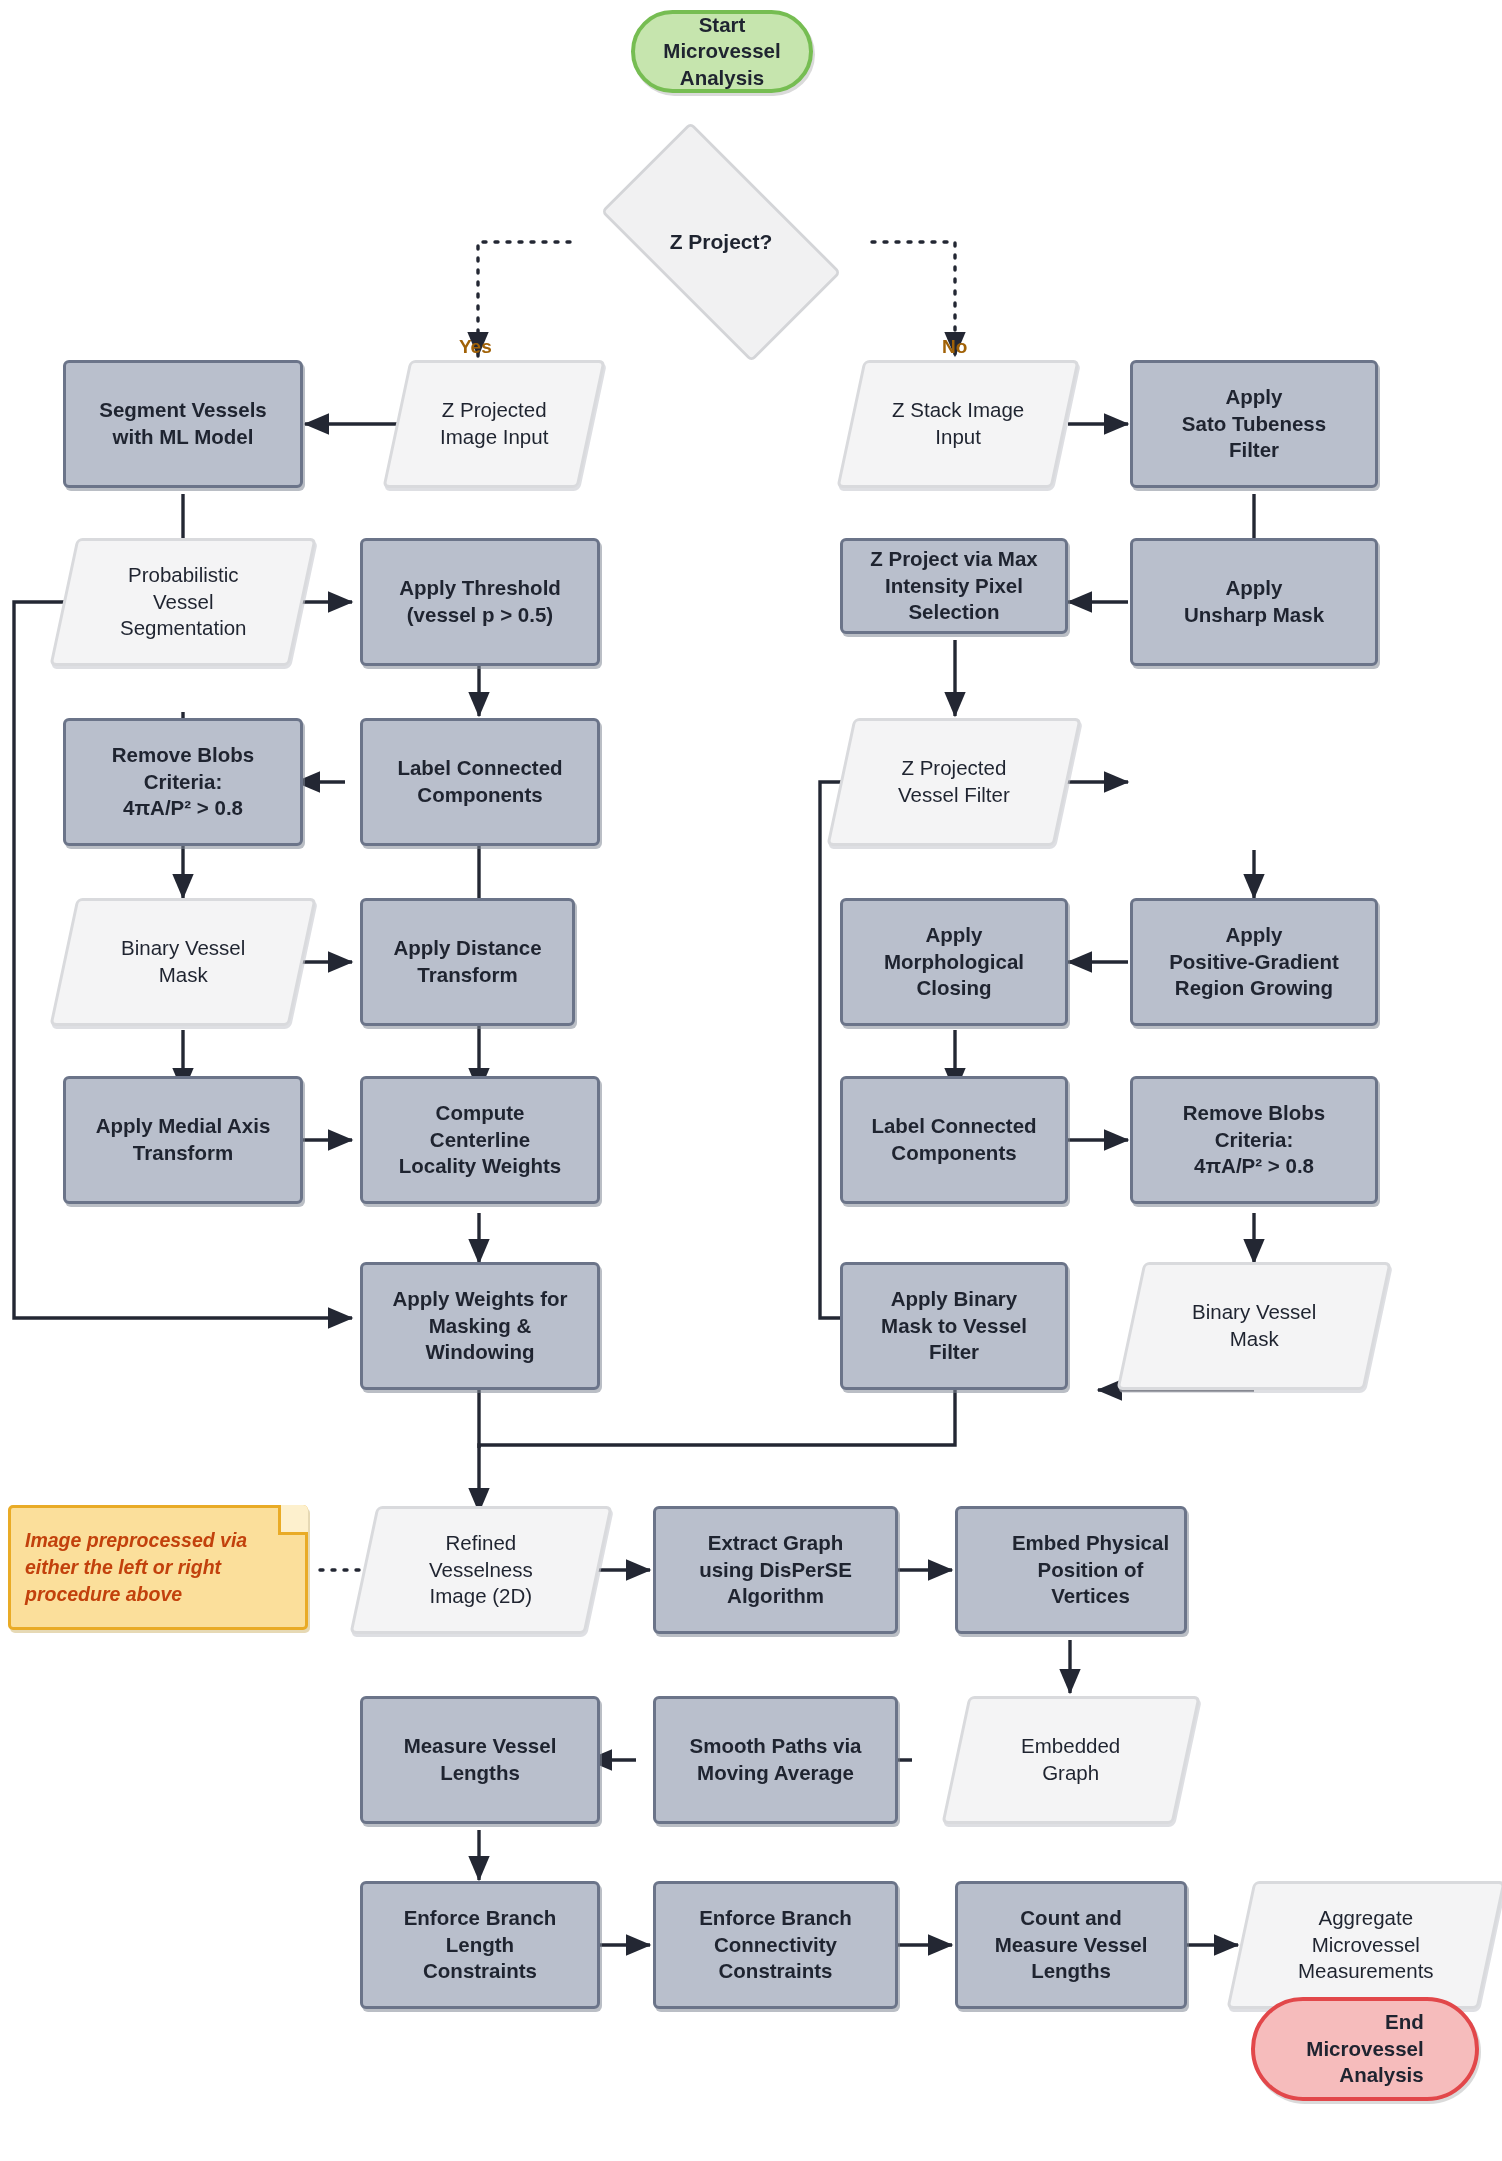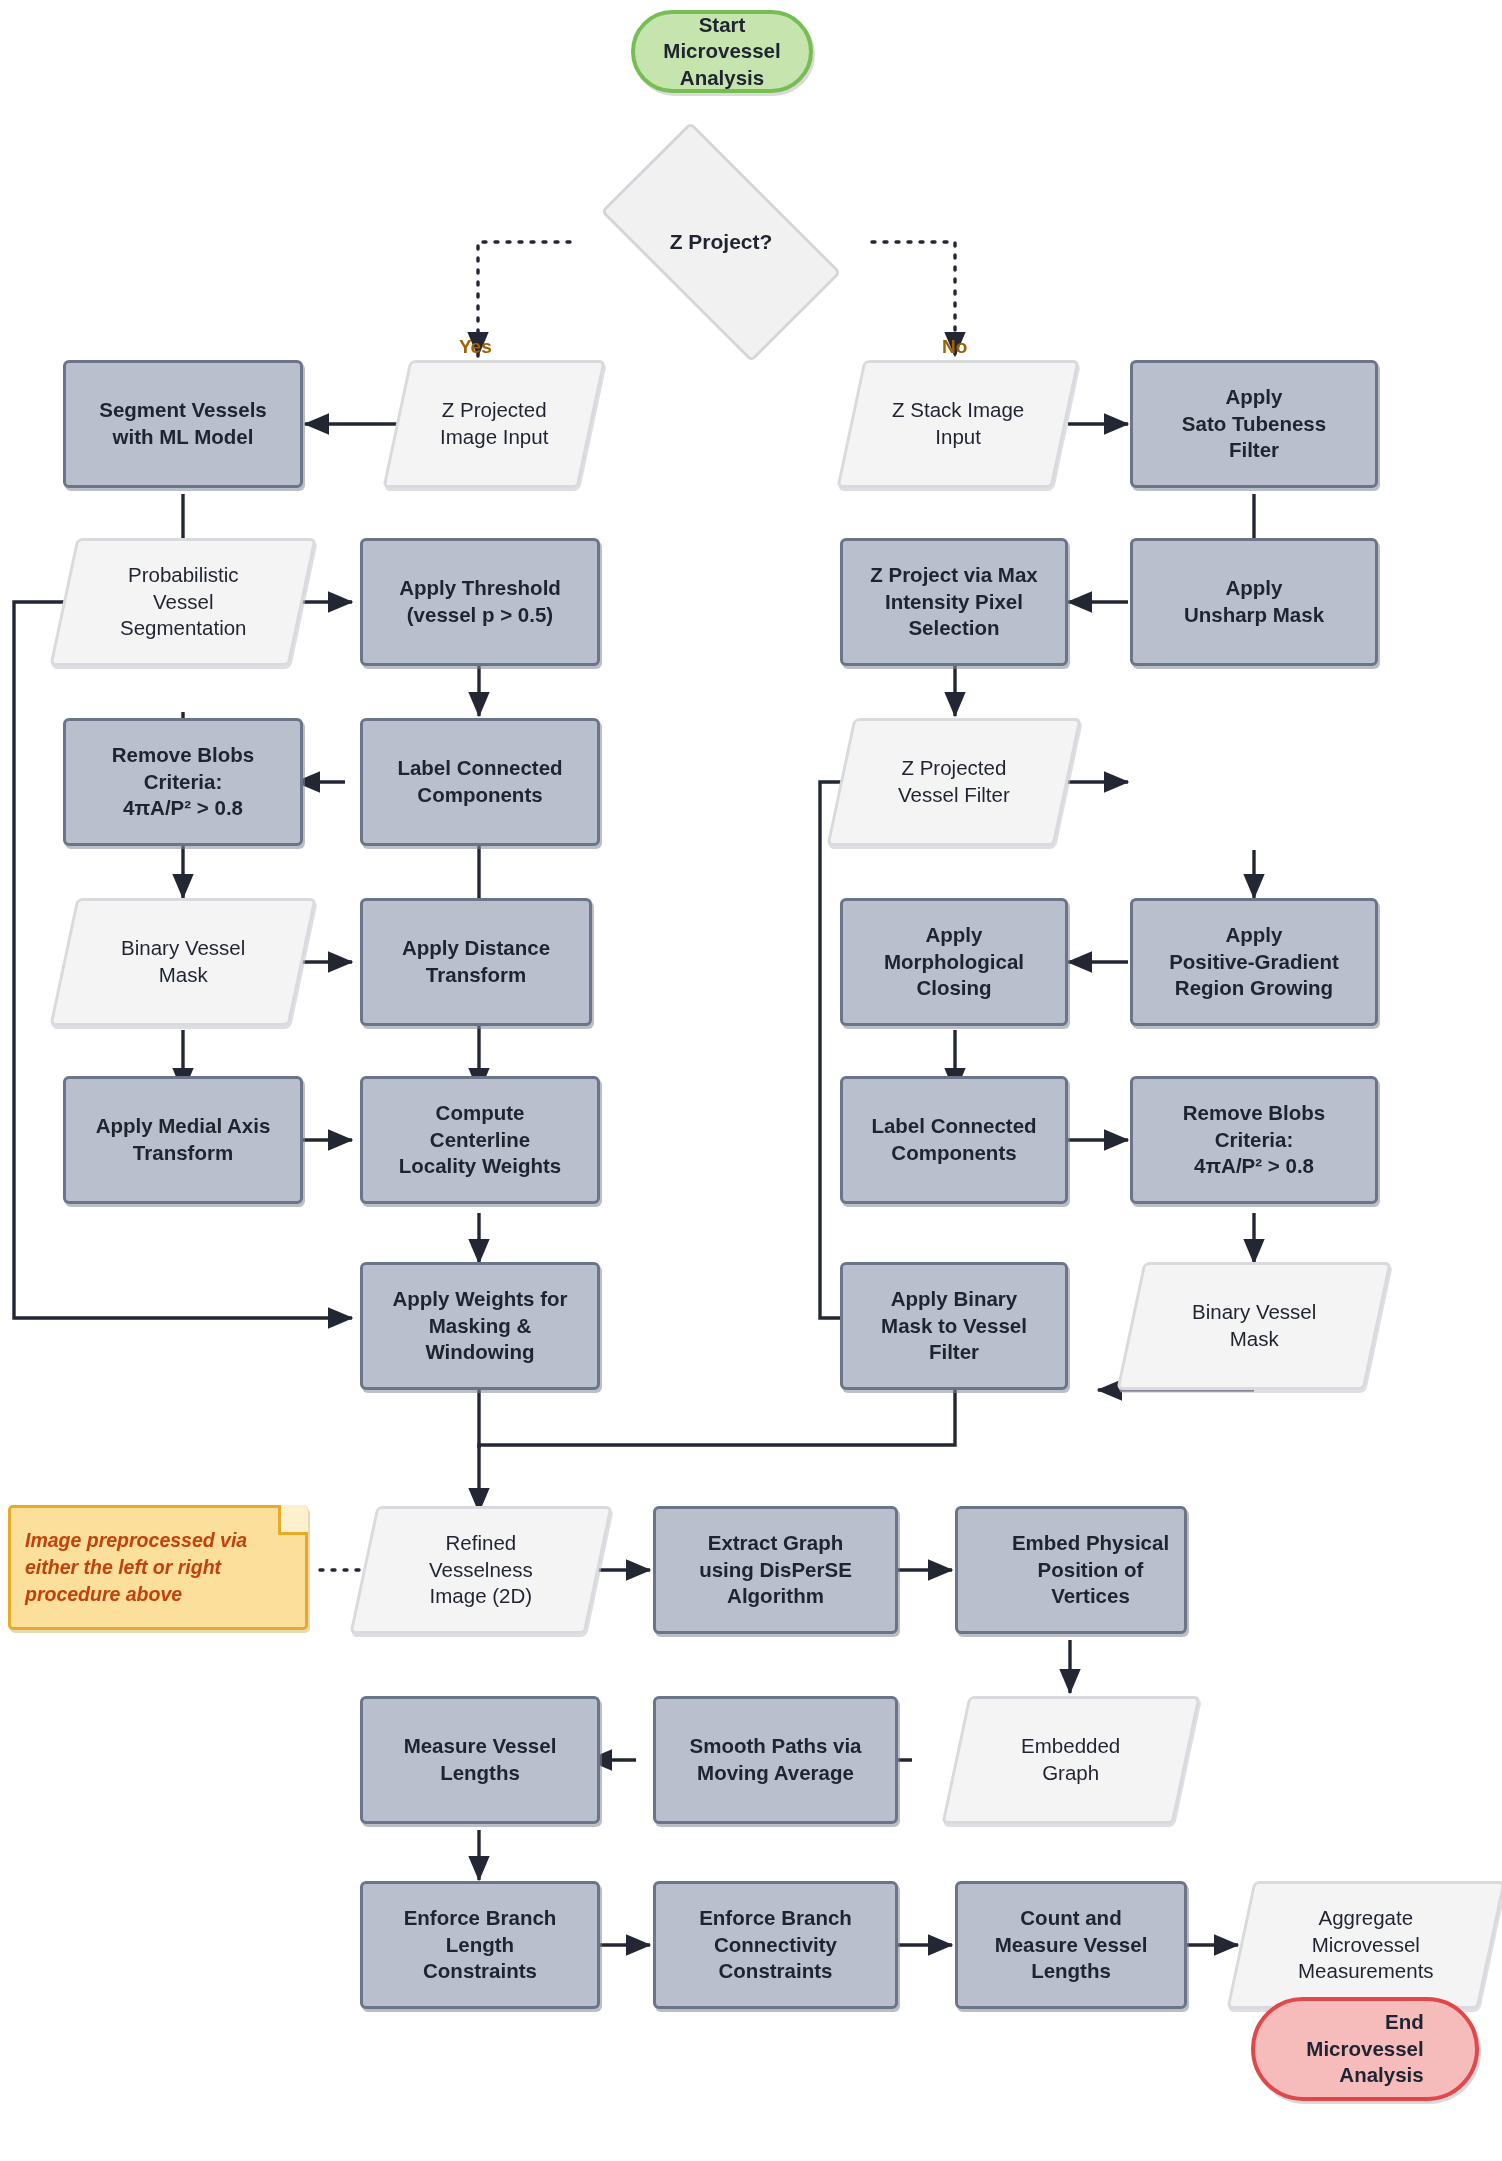--- a/index.html
+++ b/index.html
@@ -217,21 +217,21 @@
 
   <div class="node data-shape" style="left:63px; top:538px; width:240px; height:128px;">
     <span class="label">Probabilistic
 Vessel
 Segmentation</span>
   </div>
   <div class="node process" style="left:360px; top:538px; width:240px; height:128px;">
     <span class="label">Apply Threshold
 (vessel p &gt; 0.5)</span>
   </div>
-  <div class="node process" style="left:840px; top:538px; width:228px; height:128px;">
+  <div class="node process" style="left:840px; top:538px; width:228px; height:96px;">
     <span class="label">Z Project via Max
 Intensity Pixel
 Selection</span>
   </div>
   <div class="node process" style="left:1130px; top:538px; width:248px; height:128px;">
     <span class="label">Apply
 Unsharp Mask</span>
   </div>
 
   <div class="node process" style="left:63px; top:718px; width:240px; height:128px;">
@@ -245,21 +245,21 @@
   </div>
   <div class="node data-shape" style="left:840px; top:718px; width:228px; height:128px;">
     <span class="label">Z Projected
 Vessel Filter</span>
   </div>
 
   <div class="node data-shape" style="left:63px; top:898px; width:240px; height:128px;">
     <span class="label">Binary Vessel
 Mask</span>
   </div>
-  <div class="node process" style="left:360px; top:898px; width:232px; height:128px;">
+  <div class="node process" style="left:360px; top:898px; width:215px; height:128px;">
     <span class="label">Apply Distance
 Transform</span>
   </div>
   <div class="node process" style="left:840px; top:898px; width:228px; height:128px;">
     <span class="label">Apply
 Morphological
 Closing</span>
   </div>
   <div class="node process" style="left:1130px; top:898px; width:248px; height:128px;">
     <span class="label">Apply

